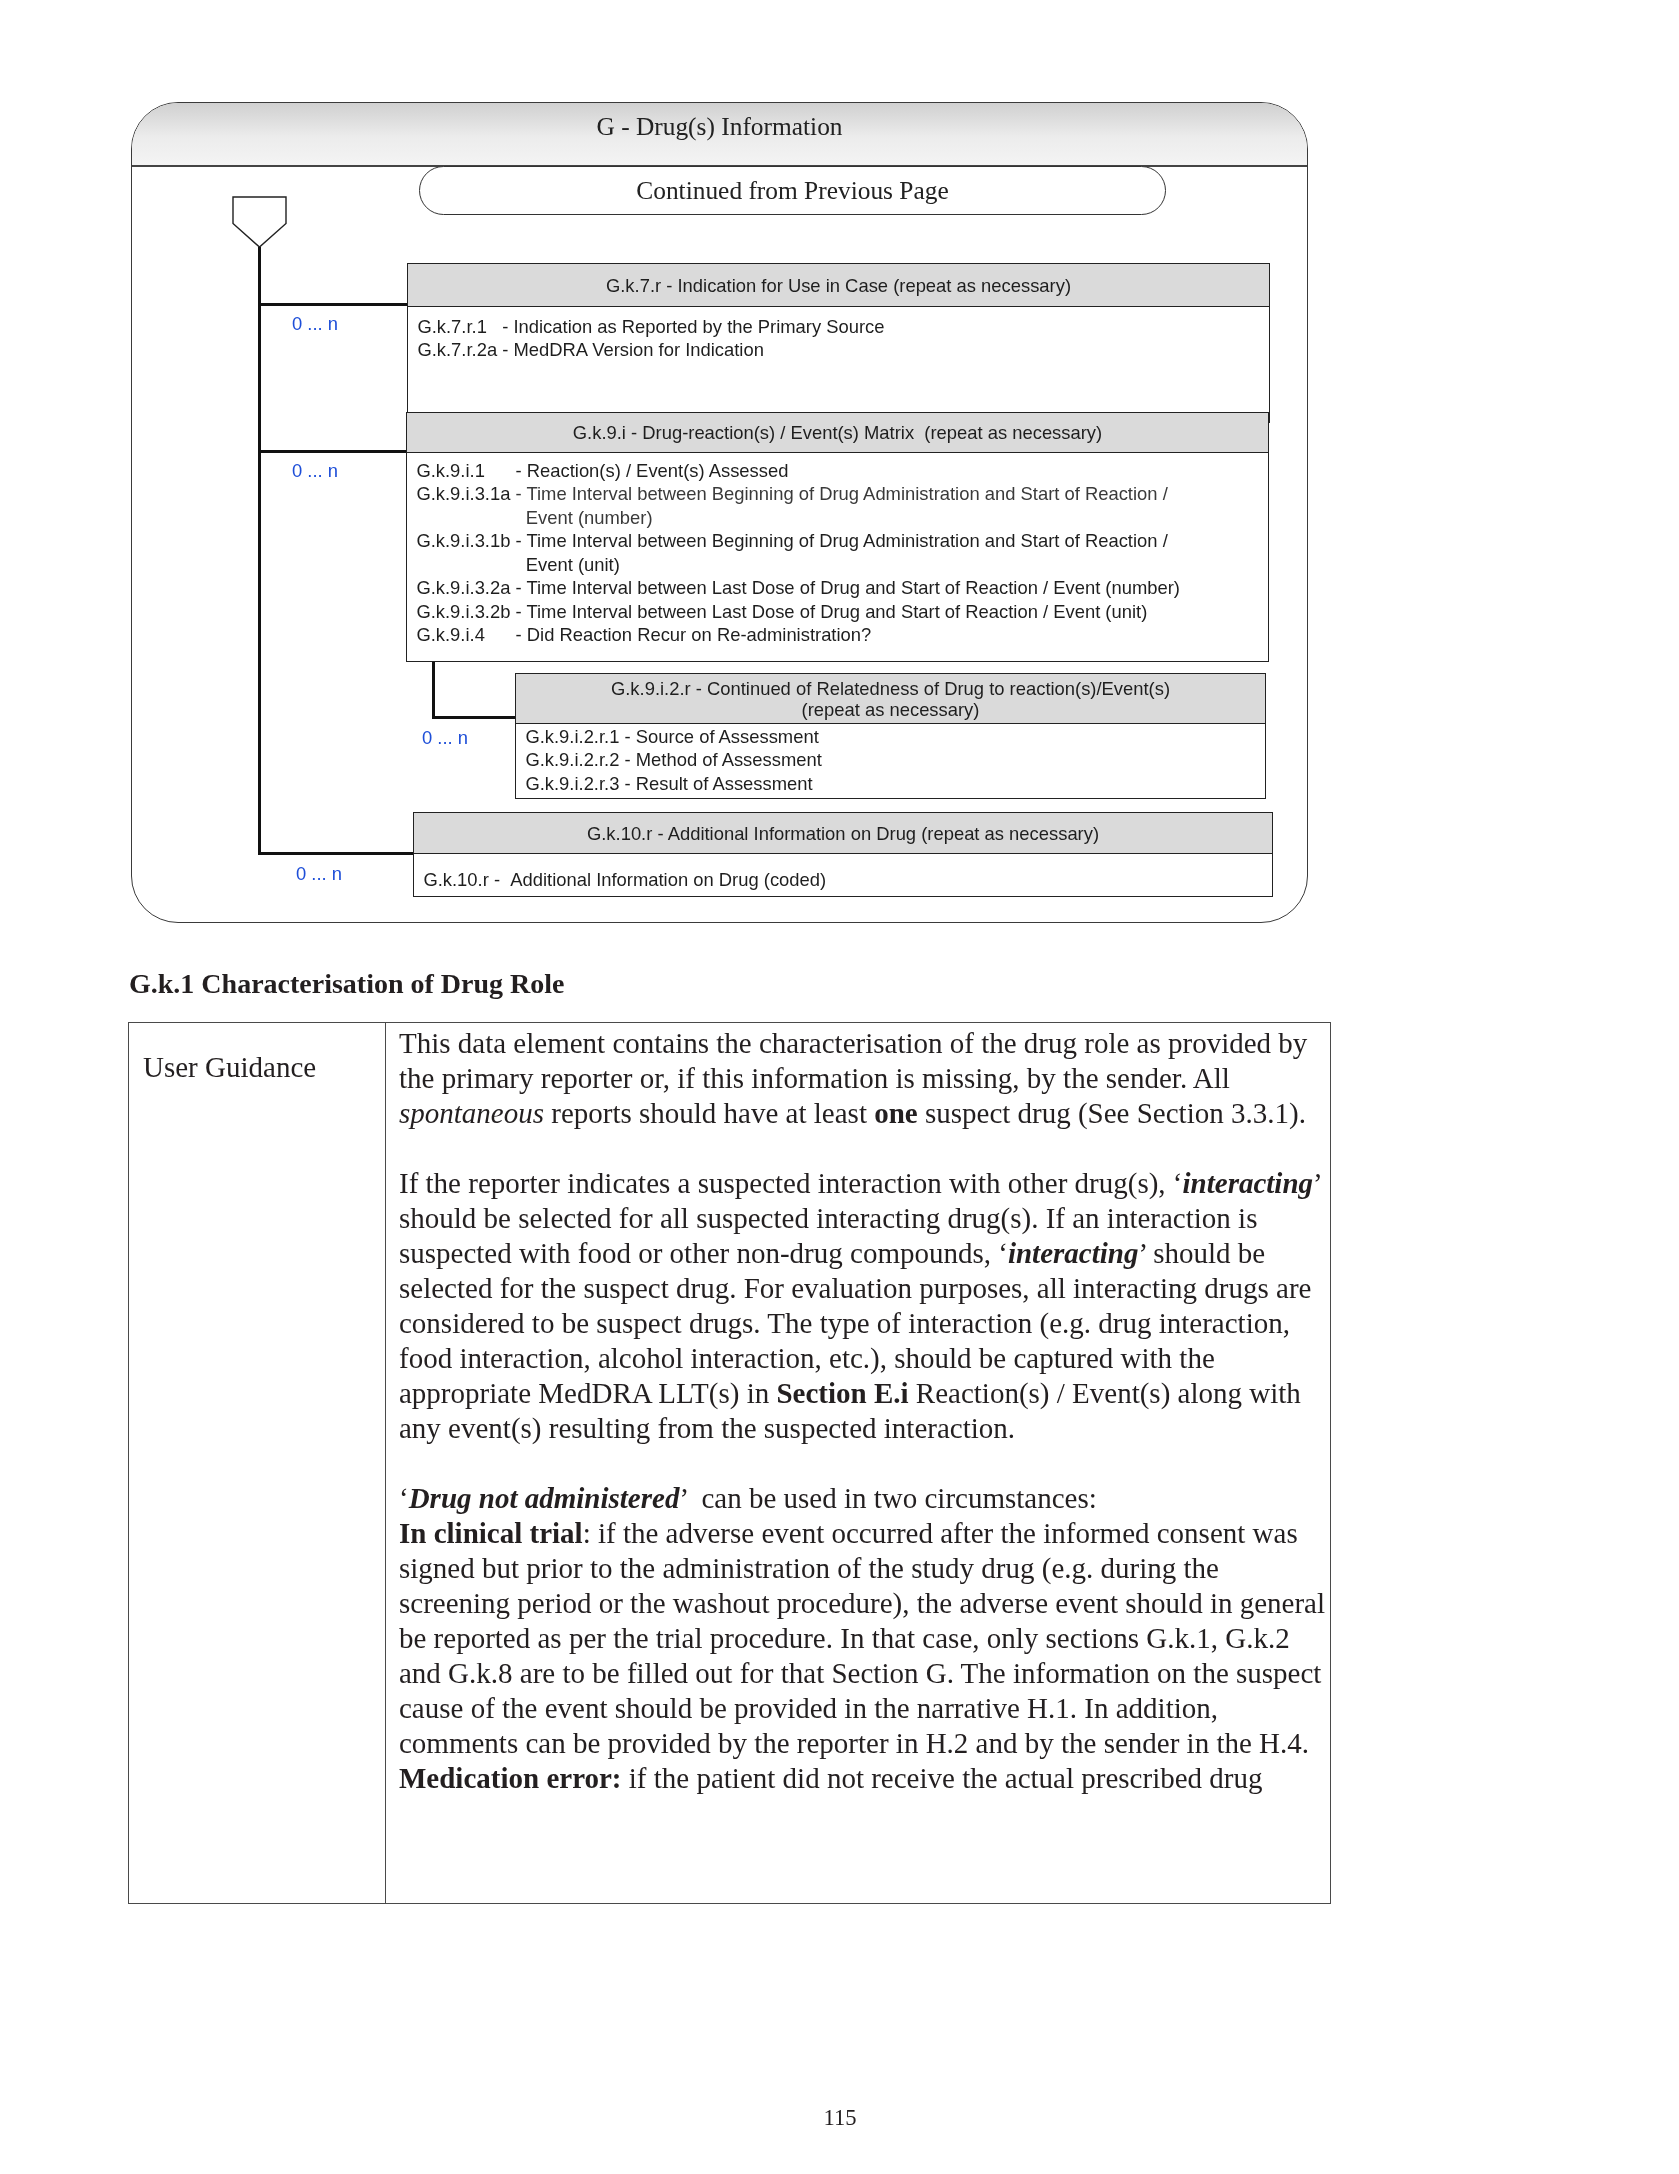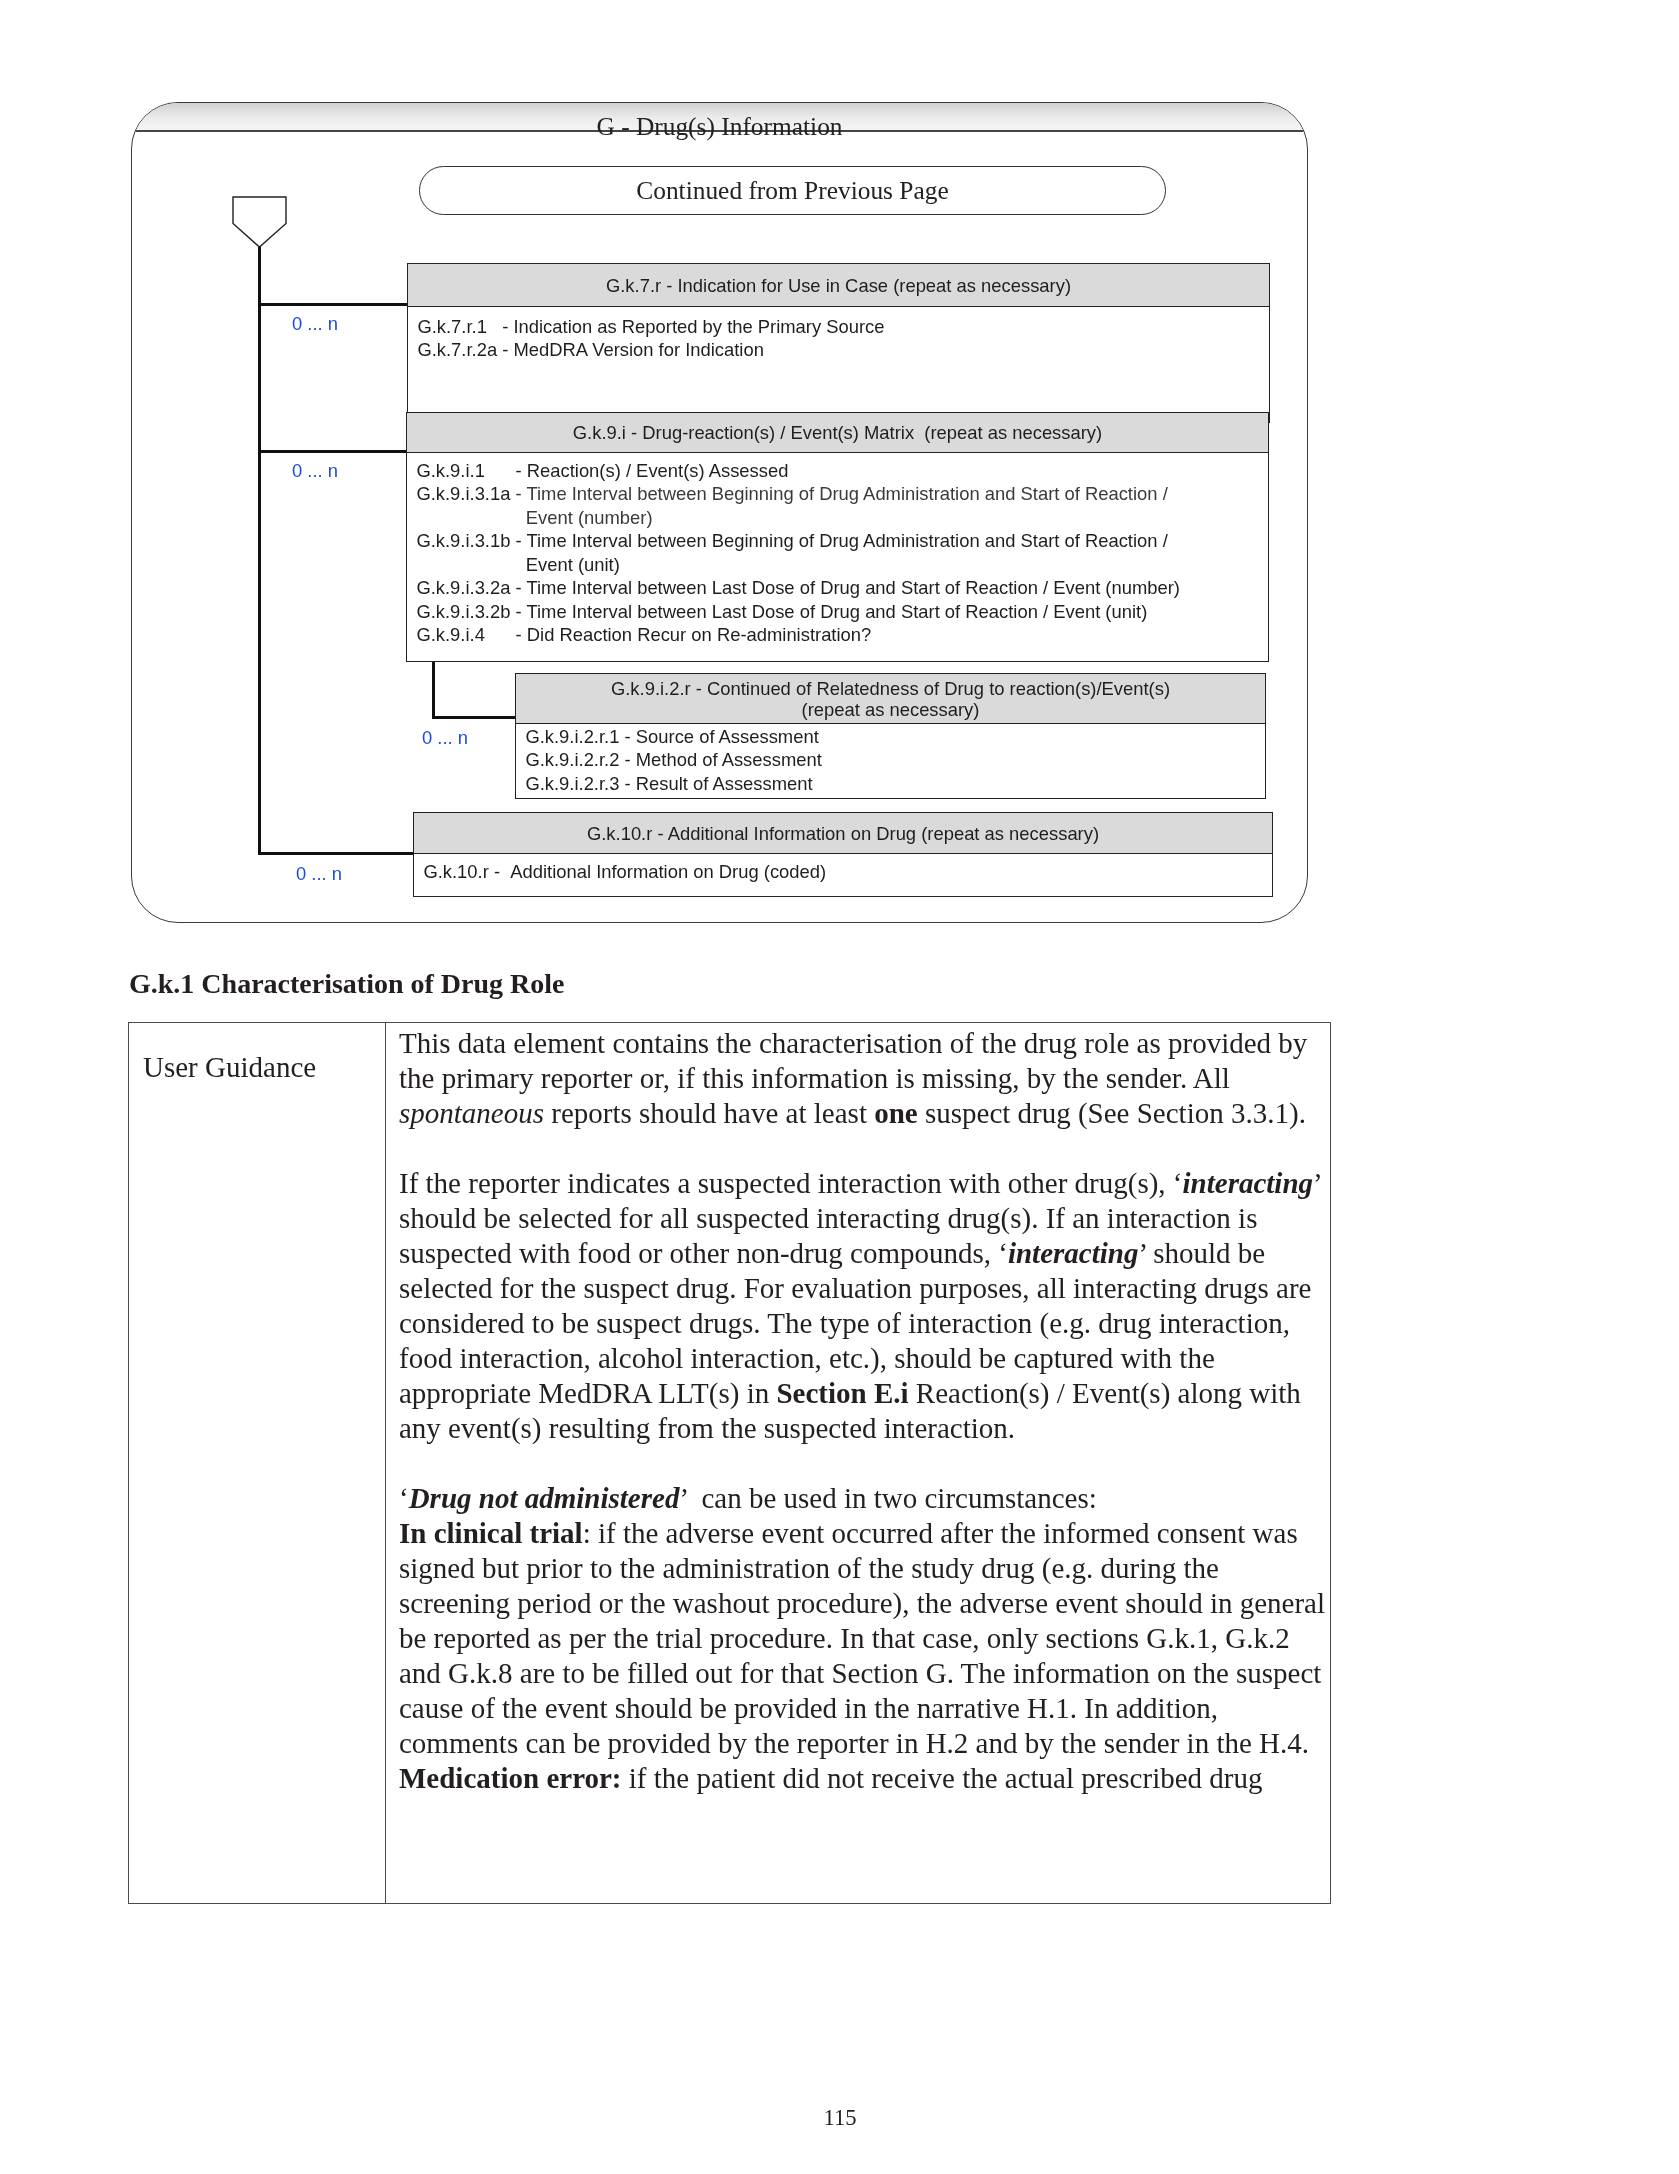--- a/index.html
+++ b/index.html
@@ -5,21 +5,21 @@
   html, body { margin: 0; padding: 0; background: #ffffff; }
   body { width: 1680px; height: 2174px; position: relative; overflow: hidden; color: #231f20; }
 
   
   .frame {
     position: absolute; left: 131px; top: 102px; width: 1177px; height: 821px;
     border: 1.9px solid #3a3a3a; border-radius: 47px; box-sizing: border-box; background: #fff;
     overflow: hidden;
   }
   .frame-header {
-    position: absolute; left: 0; top: 0; right: 0; height: 29px;
+    position: absolute; left: 0; top: 0; right: 0; height: 64px;
     background: linear-gradient(to bottom, #d0d0d0 0%, #ececec 55%, #f4f4f4 100%);
     border-bottom: 2.8px solid #444;
     box-sizing: border-box;
   }
   .frame-title {
     position: absolute; left: 0; right: 0; top: 8.5px; text-align: center;
     font-family: "Liberation Serif", "DejaVu Serif", serif; font-size: 25.4px; color: #222;
   }
   .pill {
     position: absolute; left: 419px; top: 166px; width: 747px; height: 49px;
@@ -170,21 +170,21 @@
         <span class="code" style="white-space:pre">G.k.9.i.2.r.3 </span>
         <span class="desc">- Result of Assessment</span>
       </div>
   </div>
 </div>
 
 <div class="box" style="left:413px; top:812px; width:860px; height:85px;">
   <div class="box-head" style="height:41px;">
     <span>G.k.10.r - Additional Information on Drug (repeat as necessary)</span>
   </div>
-  <div class="box-body" style="padding-top:6px;">
+  <div class="box-body" style="padding-top:14px;">
     <div class="row">
         <span class="code" style="white-space:pre">G.k.10.r -  </span>
         <span class="desc">Additional Information on Drug (coded)</span>
       </div>
   </div>
 </div>
 
 <div class="heading">G.k.1 Characterisation of Drug Role</div>
 
 <div class="guidance-table">

